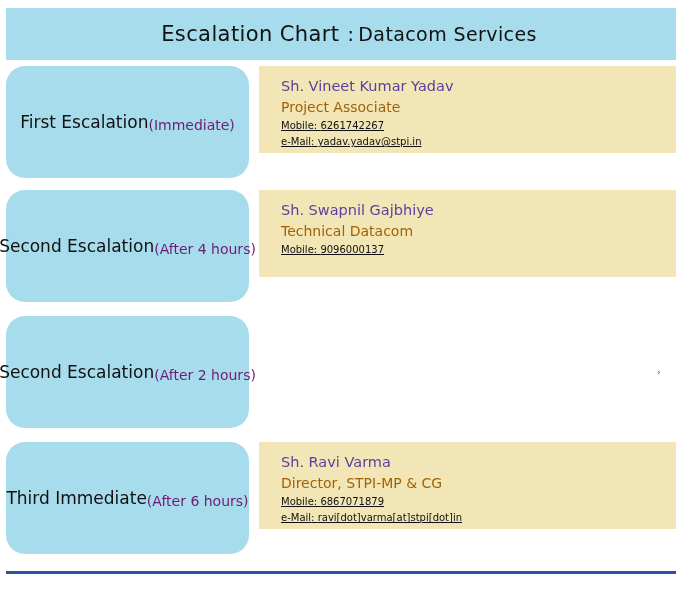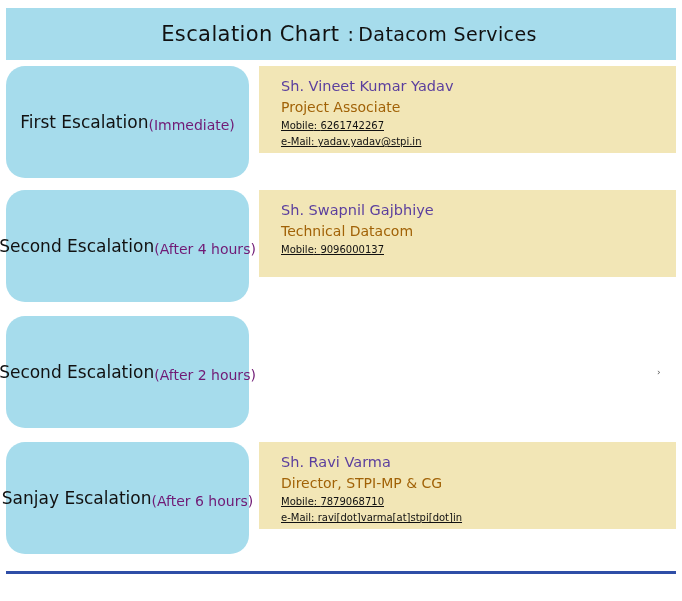--- a/index.html
+++ b/index.html
@@ -183,28 +183,28 @@
 
   <div class="row" id="row-3">
     <div class="row-left">
       <div class="stage">Second Escalation</div>
       <div class="timing">(After 2 hours)</div>
     </div>
   </div>
 
   <div class="row" id="row-4">
     <div class="row-left">
-      <div class="stage">Sanjay Escalation</div>
+      <div class="stage">Third Immediate</div>
       <div class="timing">(After 6 hours)</div>
     </div>
     <div class="row-right">
       <div class="name">Sh. Ravi Varma</div>
       <div class="designation">Director, STPI-MP &amp; CG</div>
       <div class="contact">
-        <span class="label">Mobile</span><span class="label">:&nbsp;</span><span>7879068710</span>
+        <span class="label">Mobile</span><span class="label">:&nbsp;</span><span>6867071879</span>
       </div>
       <div class="contact">
         <span class="label">e-Mail</span><span class="label">:&nbsp;</span><span>ravi[dot]varma[at]stpi[dot]in</span>
       </div>
     </div>
   </div>
 
   <div class="tick">›</div>
   <div class="bottom-rule"></div>
 

